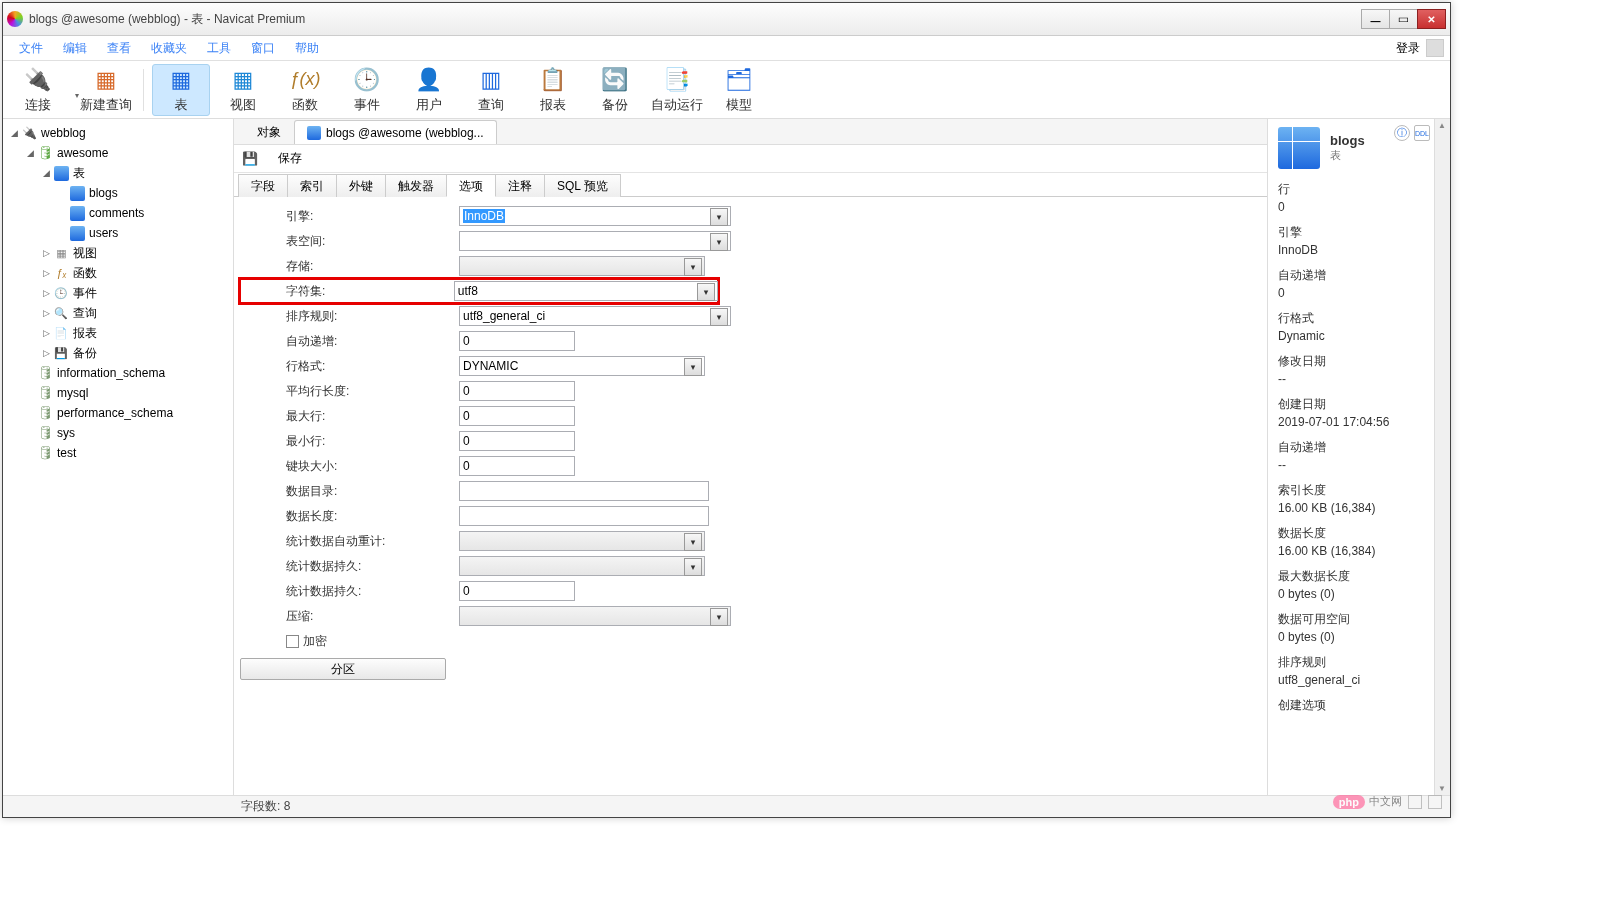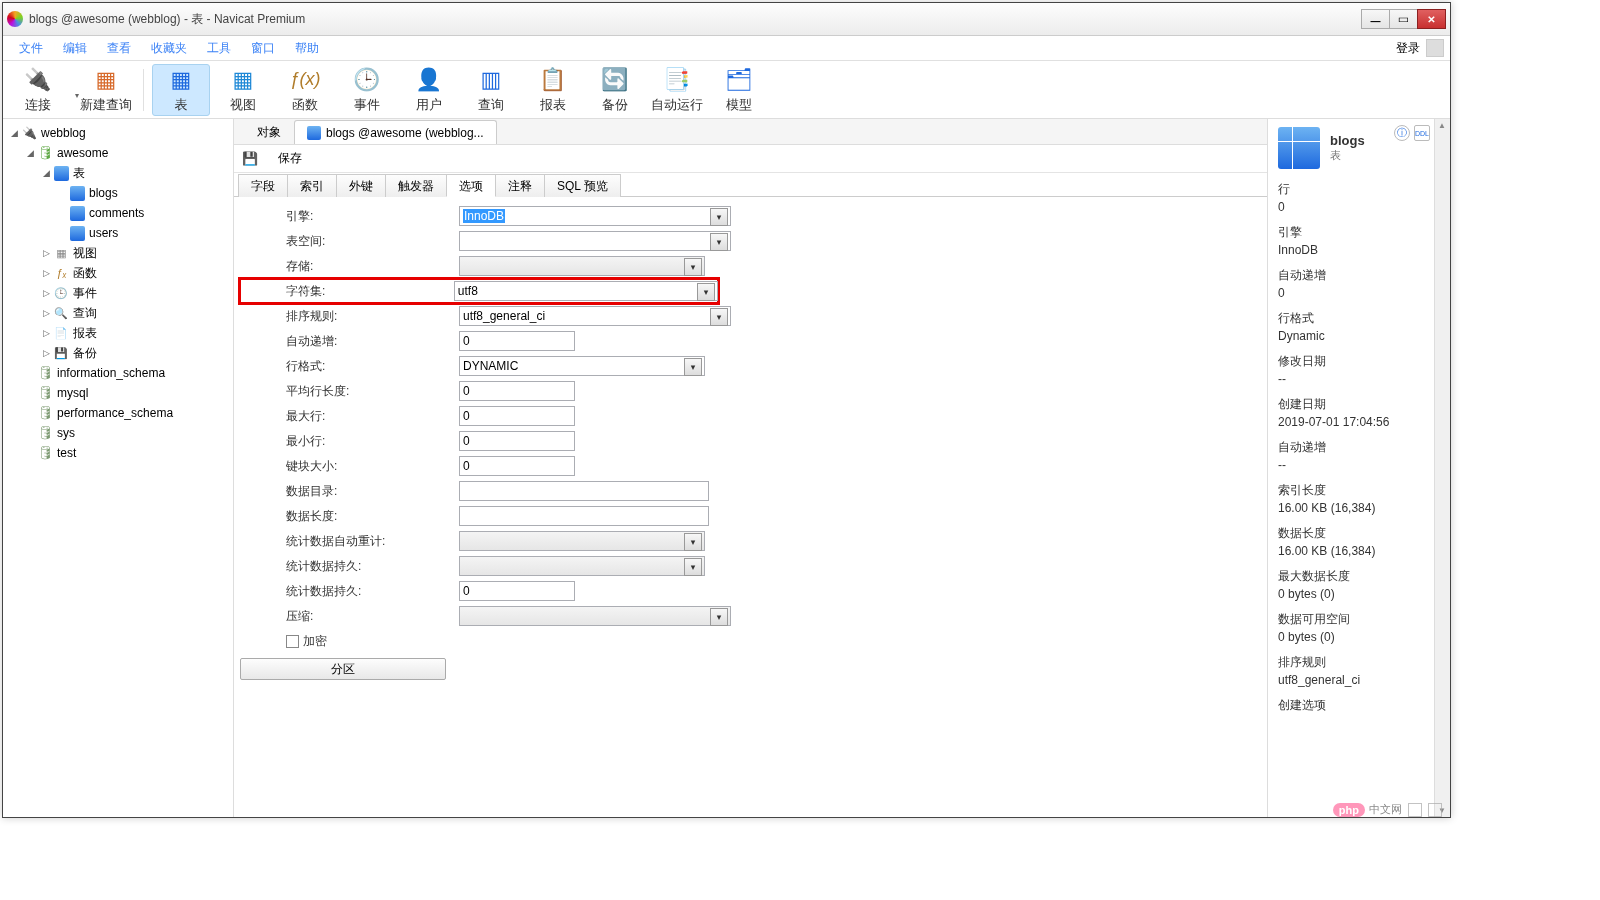--- a/index.html
+++ b/index.html
@@ -106,21 +106,21 @@
 .info-sub { color:#777; font-size:11px;}
 .prop { margin-bottom:10px; padding-right:14px;}
 .prop .k { color:#333; }
 .prop .v { color:#333; margin-top:2px;}
 .info-icons { position:absolute; top:6px; right:20px; display:flex; gap:4px;}
 .info-icons span{ width:16px;height:16px; border:1px solid #bbb; border-radius:8px; display:flex;align-items:center;justify-content:center; font-size:10px; color:#1e69de;}
 
 
 .status-bar { height:22px; background:#f5f5f5; border-top:1px solid #ddd; display:flex; align-items:center; padding:0 8px; color:#444;}
 .status-bar .seg{ padding-right:20px;}
-.watermark { position:absolute; right:8px; bottom:0; display:flex; align-items:center; gap:4px; opacity:0.7;}
+.watermark { position:absolute; right:8px; bottom:8px; display:flex; align-items:center; gap:4px; opacity:0.7;}
 .watermark .badge{ background:#ff6c9d; color:#fff; border-radius:9px; padding:1px 6px; font-weight:bold; font-size:11px;}
 .watermark .cn{ font-size:11px; color:#555;}
 .watermark .sq{ width:14px;height:14px; border:1px solid #aaa; margin-left:2px;}
 </style>
 </head>
 <body>
 
 <div class="window">
 
   <div class="title-bar">
@@ -539,20 +539,24 @@
           <div class="prop">
             <div class="k">创建选项</div>
             <div class="v"></div>
           </div>
         </div>
       <div class="info-scroll"></div>
     </div>
 
   </div>
 
+  <div class="status-bar">
+    <div class="seg" style="width:230px"></div>
+    <div class="seg">字段数: 8</div>
+  </div>
 
   <div class="watermark">
     <span class="badge">php</span>
     <span class="cn">中文网</span>
     <span class="sq"></span>
     <span class="sq"></span>
   </div>
 
 </div>
 

